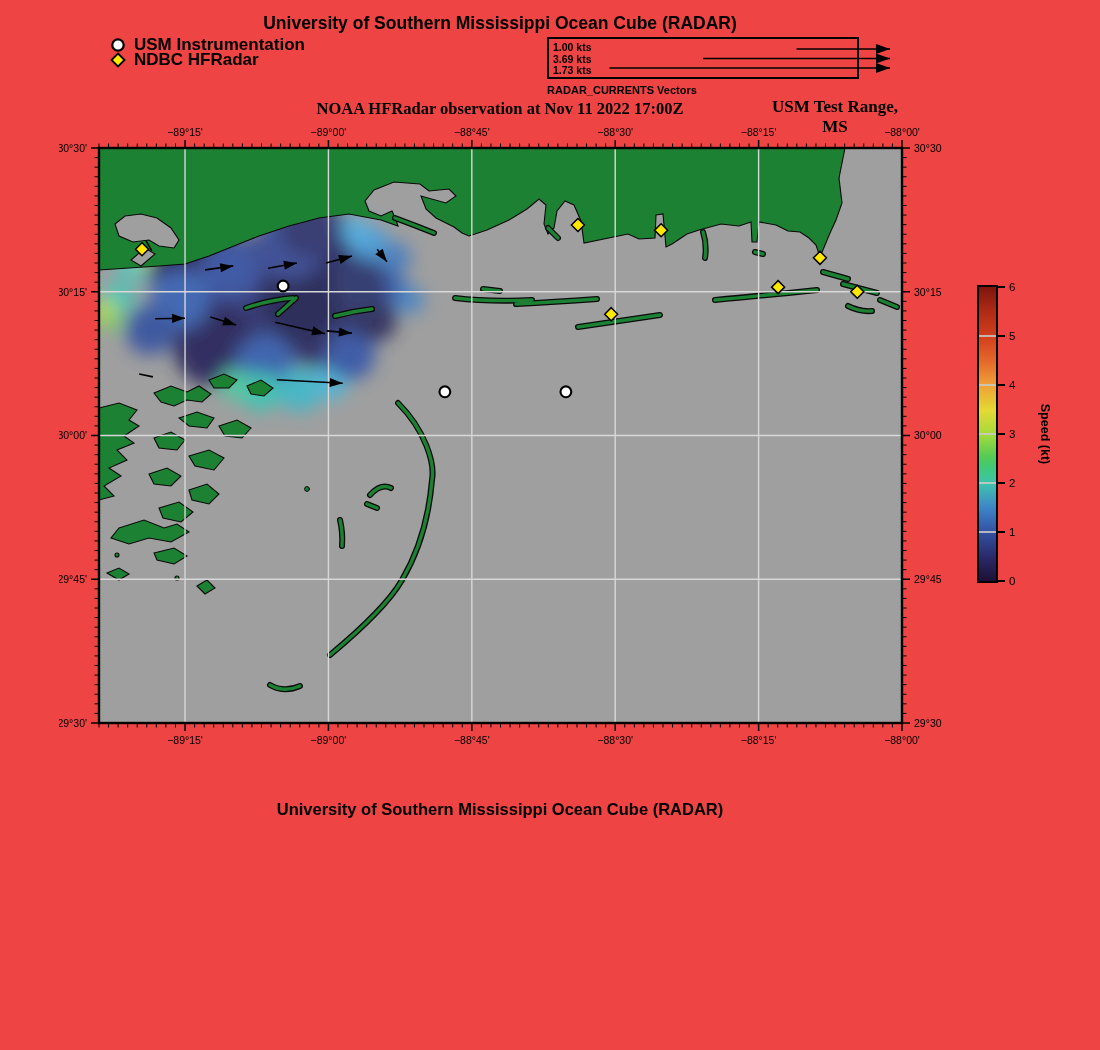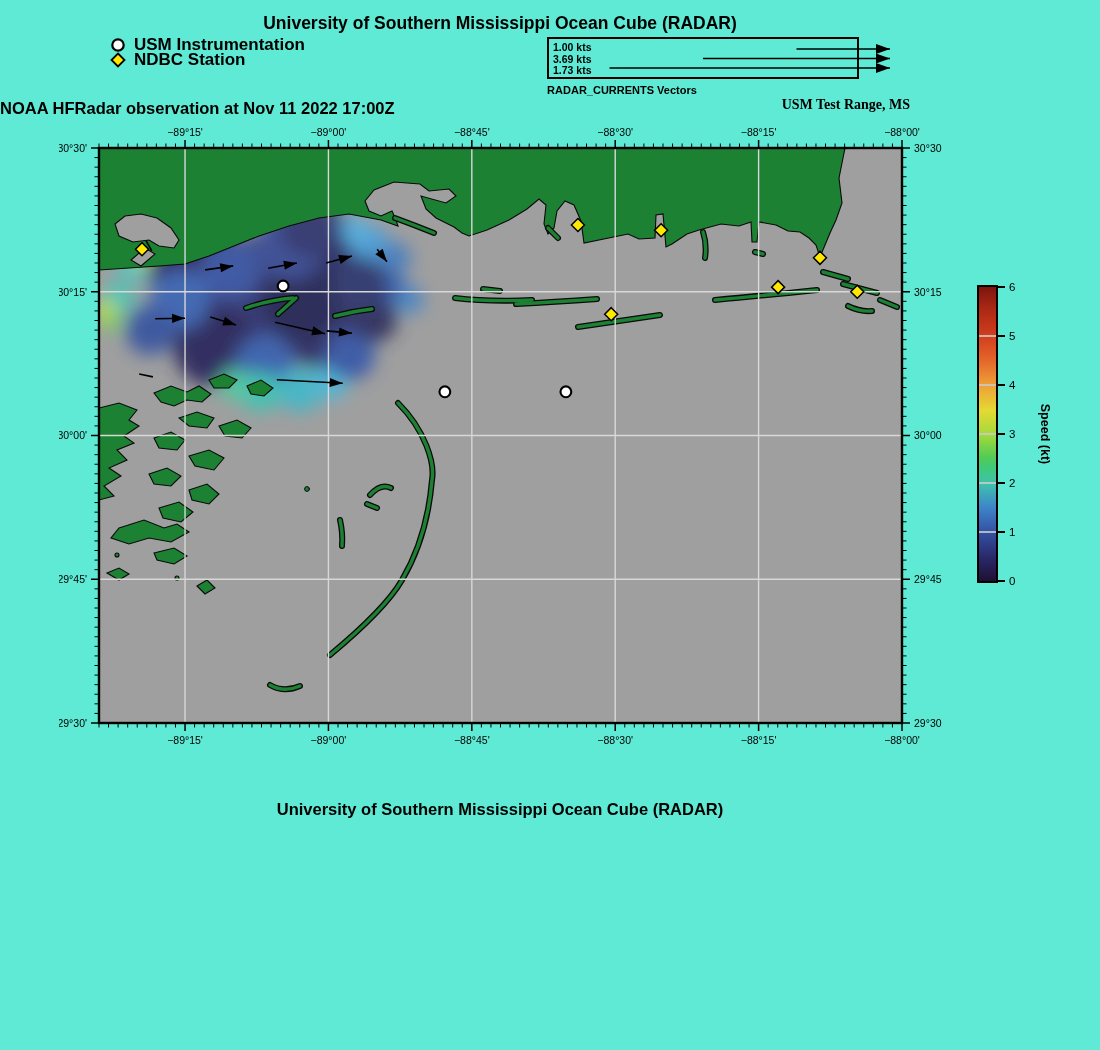--- a/index.html
+++ b/index.html
@@ -1,31 +1,31 @@
 <!DOCTYPE html>
 <html><head>
 <meta charset="utf-8">
 <style>
   html,body{margin:0;padding:0;background:#ffffff;}
-  .page{position:relative;width:1100px;height:1050px;background:#5eead4;overflow:hidden;
+  .page{position:relative;width:1100px;height:1050px;background:#ef4444;overflow:hidden;
         font-family:"Liberation Sans",sans-serif;color:#000;}
   .abs{position:absolute;}
   .main-title{left:0;top:13px;width:1000px;text-align:center;font-size:17.5px;font-weight:bold;}
   .footer-title{left:0;top:800px;width:1000px;text-align:center;font-size:16.5px;font-weight:bold;}
   .legend{left:110px;top:37px;}
   .legend-row{display:flex;align-items:center;height:15px;}
   .legend-row svg{flex:0 0 16px;}
   .legend-label{font-size:17px;font-weight:bold;margin-left:8px;white-space:nowrap;}
   .vec-box{left:547px;top:37px;width:312px;height:42px;border:2px solid #000;box-sizing:border-box;}
   .vec-labels{position:absolute;left:4px;top:3px;}
   .vec-labels div{font-size:10.5px;font-weight:bold;line-height:11.5px;white-space:nowrap;}
   .vec-caption{left:542px;top:84px;width:160px;text-align:center;font-size:11px;font-weight:bold;}
-  .subtitle{left:0;top:99px;width:1000px;text-align:left;font-size:16.5px;font-weight:bold;
-            font-family:Liberation Sans, sans-serif;}
-  .range-label{left:760px;top:97px;width:150px;text-align:right;font-size:14px;font-weight:bold;
+  .subtitle{left:0;top:99px;width:1000px;text-align:center;font-size:16.5px;font-weight:bold;
+            font-family:Liberation Serif, serif;}
+  .range-label{left:760px;top:97px;width:150px;text-align:center;font-size:17px;font-weight:bold;
                font-family:"Liberation Serif",serif;}
   .colorbar{left:977px;top:285px;width:17px;height:294px;border:2px solid #000;}
   .cb-tick{position:absolute;right:-9px;width:7px;height:1.5px;background:#000;}
   .cb-line{position:absolute;left:0;right:0;height:1.2px;background:#c9c9c9;opacity:.85;}
   .cb-label{position:absolute;left:30px;font-size:11.5px;transform:translateY(50%);}
   .cb-title-wrap{left:1032px;top:285px;width:26px;height:298px;display:flex;align-items:center;justify-content:center;}
   .cb-title{transform:rotate(90deg);white-space:nowrap;font-size:12.5px;font-weight:bold;}
   #map-svg text{font-family:"Liberation Sans",sans-serif;font-size:10.5px;fill:#000;}
 </style>
 </head>
@@ -39,21 +39,21 @@
     <div class="legend-row">
       <svg width="16" height="16">
         <circle cx="8" cy="8" r="5.7" fill="#ffffff" stroke="#000" stroke-width="2.2"></circle>
       </svg>
       <span class="legend-label">USM Instrumentation</span>
     </div>
     <div class="legend-row">
       <svg width="16" height="16">
         <path d="M8,1.5 L14.5,8 L8,14.5 L1.5,8 Z" fill="#ffe800" stroke="#000" stroke-width="1.8"></path>
       </svg>
-      <span class="legend-label">NDBC Station</span>
+      <span class="legend-label">NDBC HFRadar</span>
     </div>
   </div>
 
   <div class="abs vec-box">
     <svg id="vecscale-svg" width="346" height="38">
         <line x1="247.5" y1="10" x2="341" y2="10" stroke="#000" stroke-width="1.6"></line>
         <polygon points="341,10 327,15 327,5" fill="#000"></polygon>
         <line x1="154" y1="19.5" x2="341" y2="19.5" stroke="#000" stroke-width="1.6"></line>
         <polygon points="341,19.5 327,24.5 327,14.5" fill="#000"></polygon>
         <line x1="60.5" y1="29" x2="341" y2="29" stroke="#000" stroke-width="1.6"></line>

